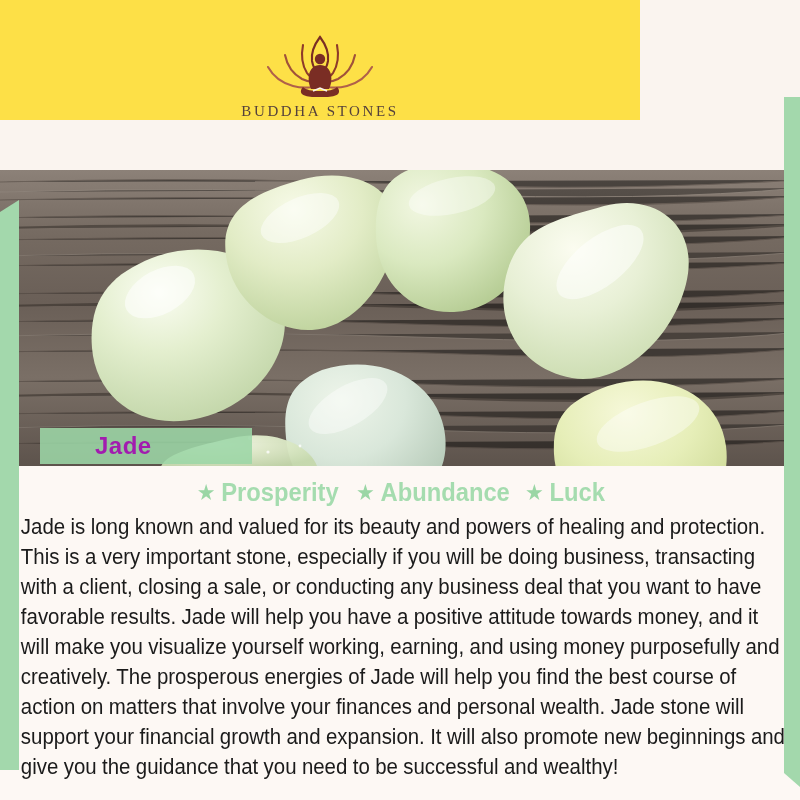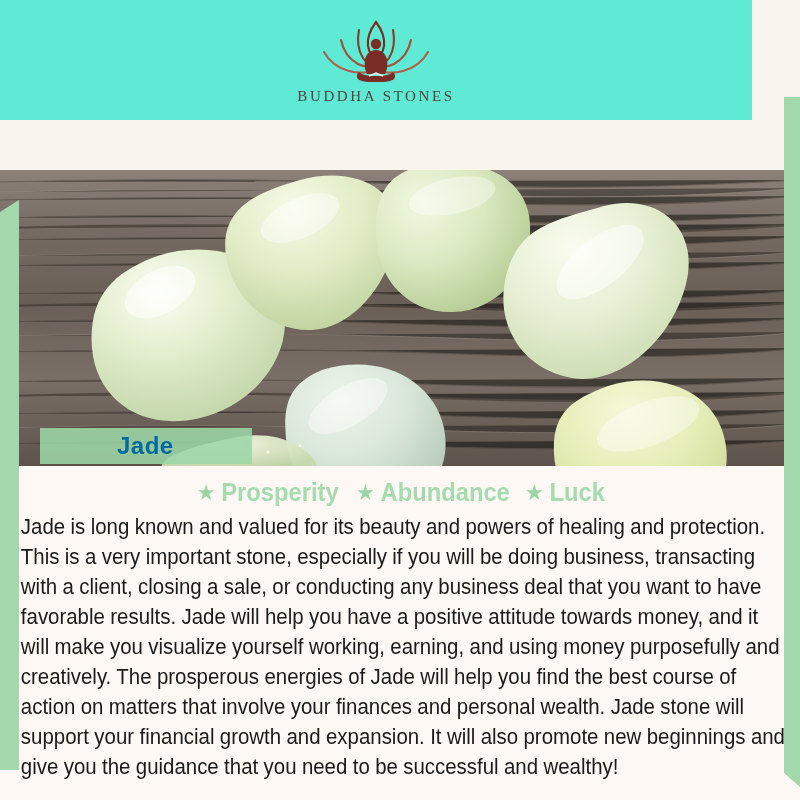--- a/index.html
+++ b/index.html
@@ -32,24 +32,24 @@
     clip-path: polygon(0 0, 100% 0, calc(100% - 34px) 100%, 0 100%);
     z-index: 5;
   }
   .frame-bottom-fade {
     position: absolute; left: 0; bottom: 0; width: 800px; height: 42px;
     background: #faf2ec; z-index: 4;
   }
 
   
   .header {
-    position: absolute; left: 0; top: 0; width: 752px; height: 120px;
-    background: #5eead4; z-index: 8;
+    position: absolute; left: 0; top: 0; width: 640px; height: 120px;
+    background: #fde047; z-index: 8;
     display: flex; flex-direction: column; align-items: center; justify-content: flex-start;
-    padding-top: 16px;
+    padding-top: 31px;
   }
   .logo-mark { width: 126px; height: 70px; display: block; }
   .logo-word {
     margin-top: 2px;
     font-family: "Liberation Serif", "DejaVu Serif", serif;
     font-size: 15px; letter-spacing: 2.6px; color: #55413c; font-weight: 400;
     white-space: nowrap;
   }
 
   
@@ -71,22 +71,22 @@
     background: #6e6359;
   }
   .photo svg { display: block; width: 800px; height: 296px; }
 
   .jade-tag {
     position: absolute; left: 40px; top: 428px; width: 212px; height: 36px;
     background: rgba(156, 214, 166, 0.88);
     display: flex; align-items: center; z-index: 7;
   }
   .jade-tag span {
-    color: #0369a1; font-weight: 700; font-size: 24px; letter-spacing: 0.5px;
-    padding-left: 77px;
+    color: #a21caf; font-weight: 700; font-size: 24px; letter-spacing: 0.5px;
+    padding-left: 55px;
   }
 
   
   .content {
     position: absolute; left: 0; top: 466px; width: 800px; height: 334px;
     background: #fdf8f4; z-index: 5; padding: 0 18px;
   }
   .benefits {
     display: flex; justify-content: center; align-items: center; gap: 9px;
     padding-top: 12px; padding-bottom: 3px;

